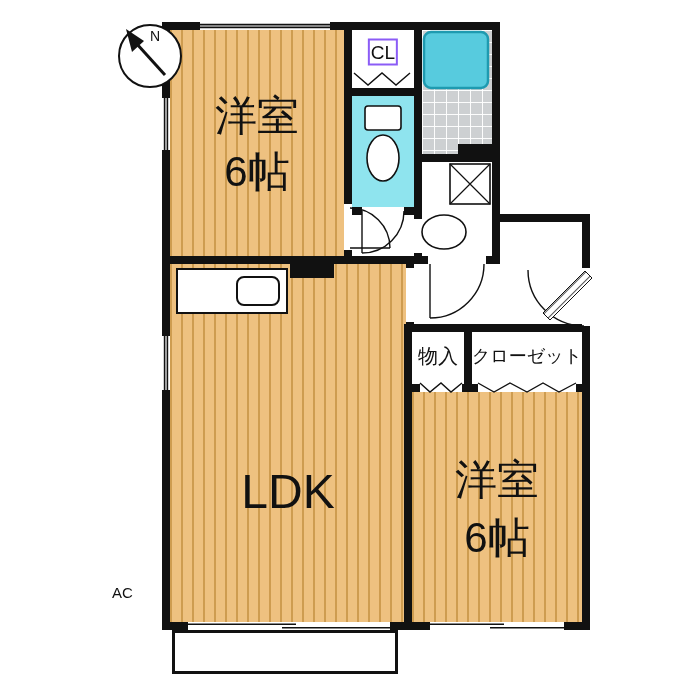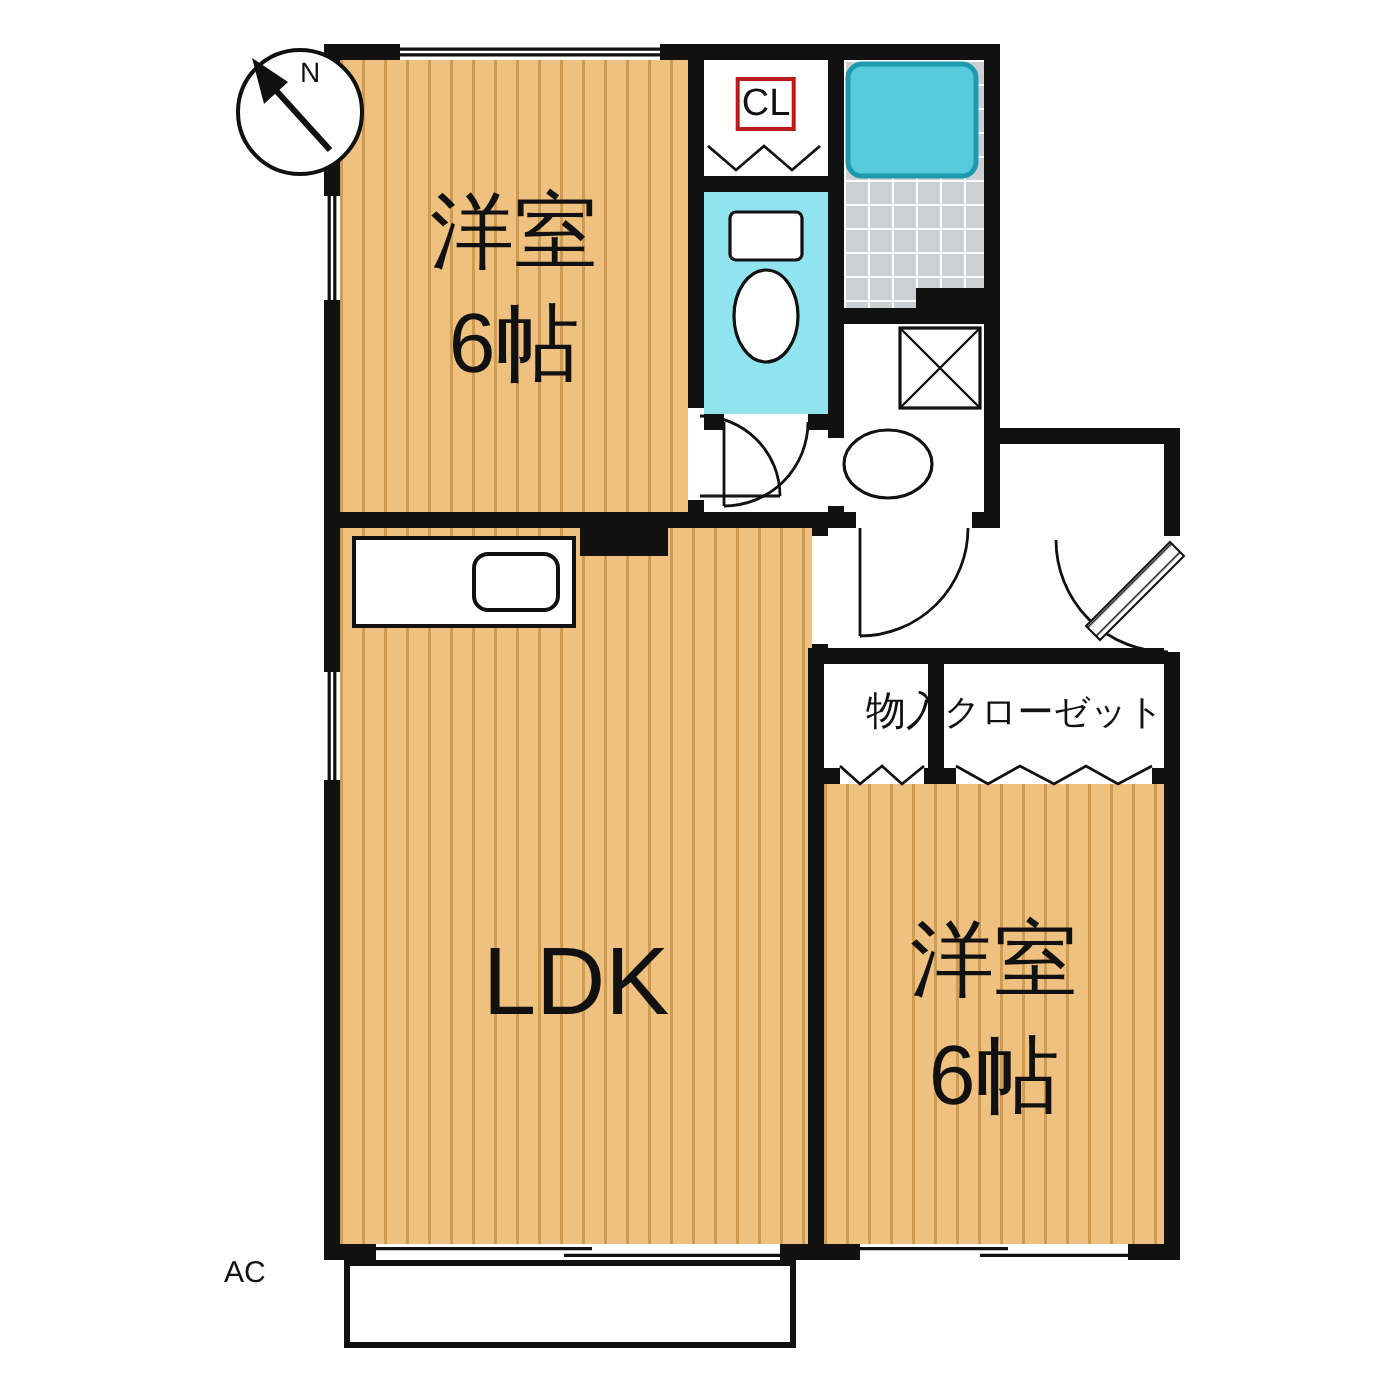--- a/index.html
+++ b/index.html
@@ -18,21 +18,21 @@
     background-image:
       repeating-linear-gradient(to right,rgba(255,255,255,.95) 0,rgba(255,255,255,.95) 1px,transparent 1px,transparent 12px),
       repeating-linear-gradient(to bottom,rgba(255,255,255,.95) 0,rgba(255,255,255,.95) 1px,transparent 1px,transparent 12px);
   }
   .wall{position:absolute;background:#111;}
   .gap{position:absolute;background:#fff;}
   .balcony{position:absolute;border:3px solid #111;box-sizing:border-box;background:#fff;}
   .kitchen{position:absolute;border:2px solid #111;box-sizing:border-box;background:#fff;}
   .lbl{position:absolute;transform:translate(-50%,-50%);white-space:nowrap;line-height:1;}
   .lbl-left{position:absolute;white-space:nowrap;line-height:1;}
-  .cl-box{display:inline-block;border:2px solid #b91c1c;background:#fff;padding:2px 1px;}
+  .cl-box{display:inline-block;border:2px solid #8b5cf6;background:#fff;padding:2px 1px;}
   svg.overlay{position:absolute;left:0;top:0;pointer-events:none;}
 </style>
 </head>
 <body>
 
 <div class="stage">
 
   <div class="room wood" style="left:162px;top:22px;width:190px;height:242px;"></div>
   <div class="room" style="left:344px;top:22px;width:78px;height:74px;"></div>
   <div class="room cyan" style="left:344px;top:88px;width:78px;height:127px;"></div>
@@ -65,23 +65,23 @@
 
   <div class="kitchen" style="left:176px;top:268px;width:112px;height:46px;"></div>
   <div class="kitchen" style="left:236px;top:276px;width:44px;height:30px;border-radius:8px;"></div>
 
   <div class="lbl" style="left:257px;top:116px;font-size:42px;">洋室</div>
   <div class="lbl" style="left:257px;top:172px;font-size:42px;">6帖</div>
   <div class="lbl" style="left:383px;top:52px;font-size:19px;"><span class="cl-box">CL</span></div>
   <div class="lbl" style="left:288px;top:464px;font-size:48px;margin-top:28px;">LDK</div>
   <div class="lbl" style="left:497px;top:480px;font-size:42px;">洋室</div>
   <div class="lbl" style="left:497px;top:538px;font-size:42px;">6帖</div>
-  <div class="lbl" style="left:438px;top:356px;font-size:20px;margin-left:15px;">物入</div>
+  <div class="lbl" style="left:438px;top:356px;font-size:20px;">物入</div>
   <div class="lbl" style="left:527px;top:356px;font-size:18px;">クローゼット</div>
-  <div class="lbl-left" style="left:112px;top:585px;font-size:15px;margin-top:44px;">AC</div>
+  <div class="lbl-left" style="left:112px;top:585px;font-size:15px;">AC</div>
 
   <svg class="overlay" width="700" height="700" viewBox="0 0 700 700">
     <defs>
       <pattern id="hatch" width="6" height="6" patternUnits="userSpaceOnUse" patternTransform="rotate(45)">
         <rect width="6" height="6" fill="#fff"></rect>
         <line x1="0" y1="0" x2="0" y2="6" stroke="#111" stroke-width="1.5"></line>
       </pattern>
     </defs>
 
     <g>

